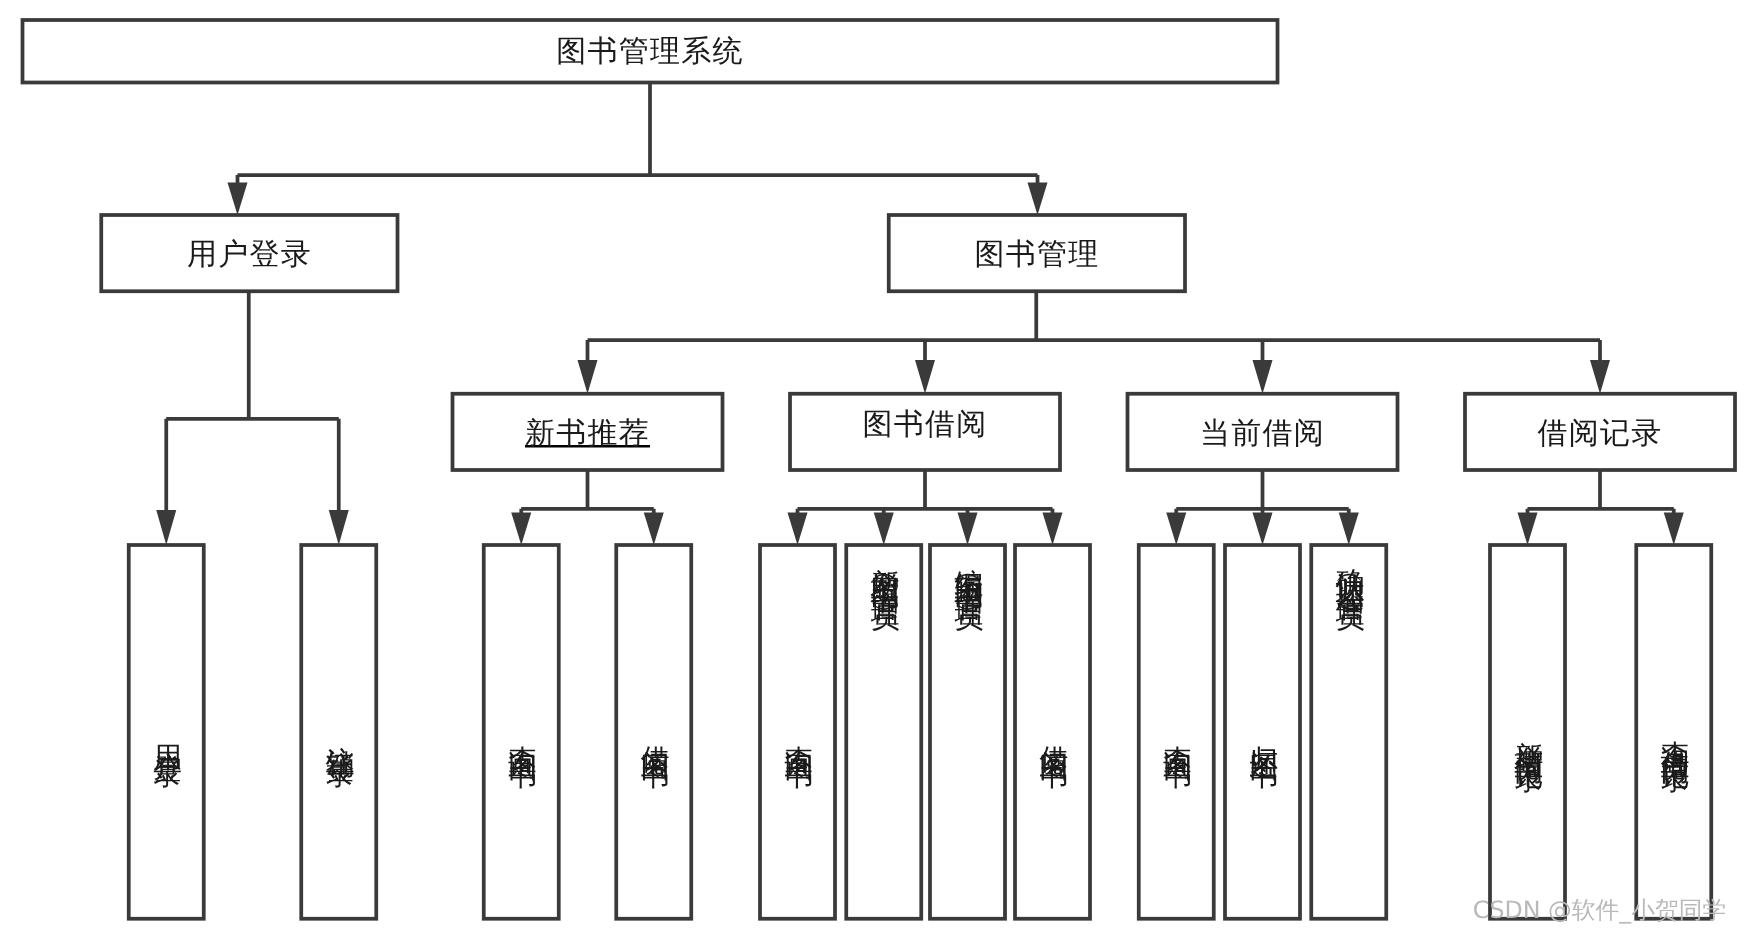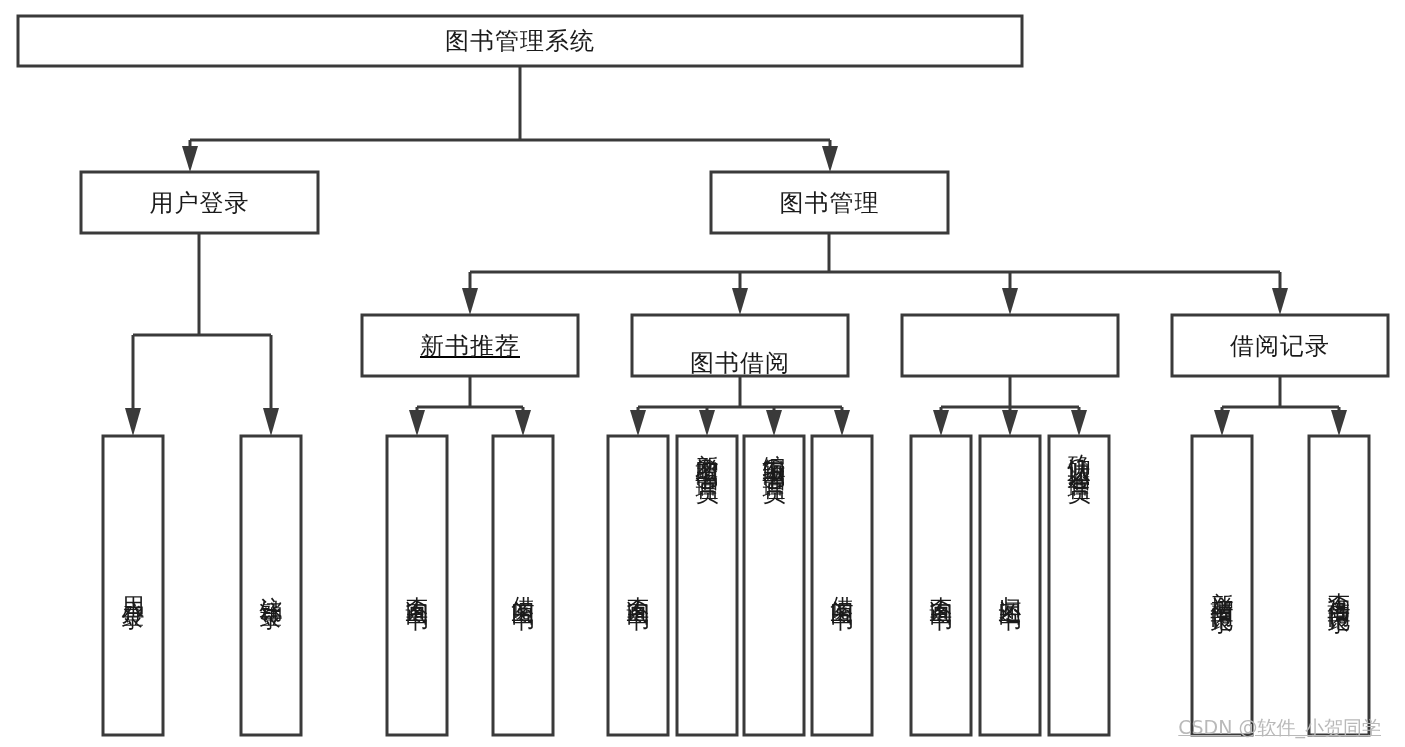--- a/index.html
+++ b/index.html
@@ -70,21 +70,20 @@
   }
   #watermark {
     position: absolute;
     right: 10px;
     bottom: 6px;
     font-family: "DejaVu Sans", "Liberation Sans", sans-serif;
     font-size: 19px;
     color: #b9b9b9;
     white-space: nowrap;
     pointer-events: none;
-    text-decoration: underline;
   }
 </style>
 </head>
 <body>
 
 <div id="diagram-root">
 
   <svg class="flowchart" viewBox="0 0 1405 747" xmlns="http://www.w3.org/2000/svg">
 
     <g>
@@ -198,24 +197,27 @@
   </div>
 
   <div class="hlabel-wrap" style="left:711px; top:172px; width:237px; height:61px;border-radius:17px;">
     <span class="hlabel-text">图书管理</span>
   </div>
 
   <div class="hlabel-wrap" style="left:362px; top:315px; width:216px; height:61px;text-decoration:underline;">
     <span class="hlabel-text">新书推荐</span>
   </div>
 
-  <div class="hlabel-wrap" style="left:632px; top:332px; width:216px; height:61px;">
+  <div class="hlabel-wrap" style="left:632px; top:308px; width:216px; height:61px;">
     <span class="hlabel-text">图书借阅</span>
   </div>
 
+  <div class="hlabel-wrap" style="left:902px; top:315px; width:216px; height:61px;">
+    <span class="hlabel-text">当前借阅</span>
+  </div>
 
   <div class="hlabel-wrap" style="left:1172px; top:315px; width:216px; height:61px;text-align:center;">
     <span class="hlabel-text">借阅记录</span>
   </div>
 
   <div class="vlabel-wrap" style="left:103px; top:436px; width:60px; height:299px;">
     <span class="vlabel-text">用户登录</span>
   </div>
   <div class="vlabel-wrap" style="left:241px; top:436px; width:60px; height:299px;">
     <span class="vlabel-text">注销登录</span>

